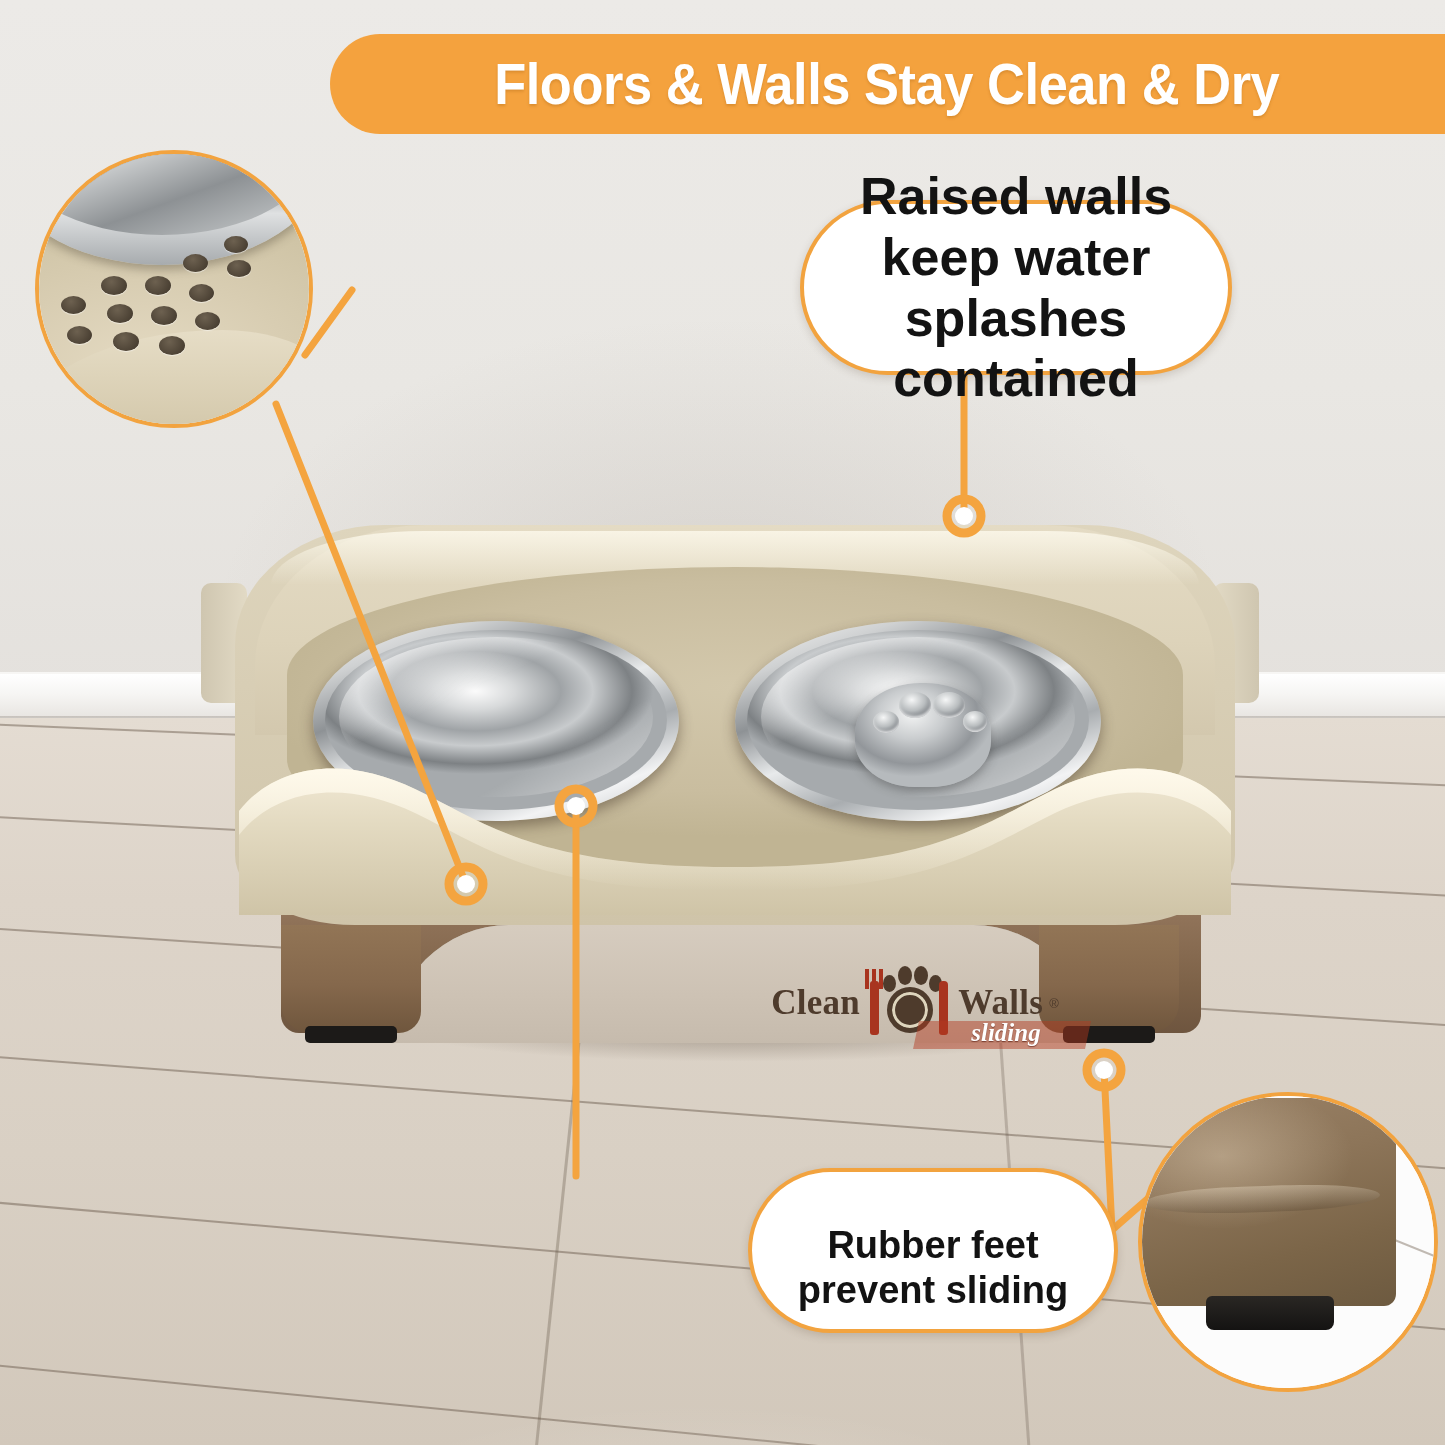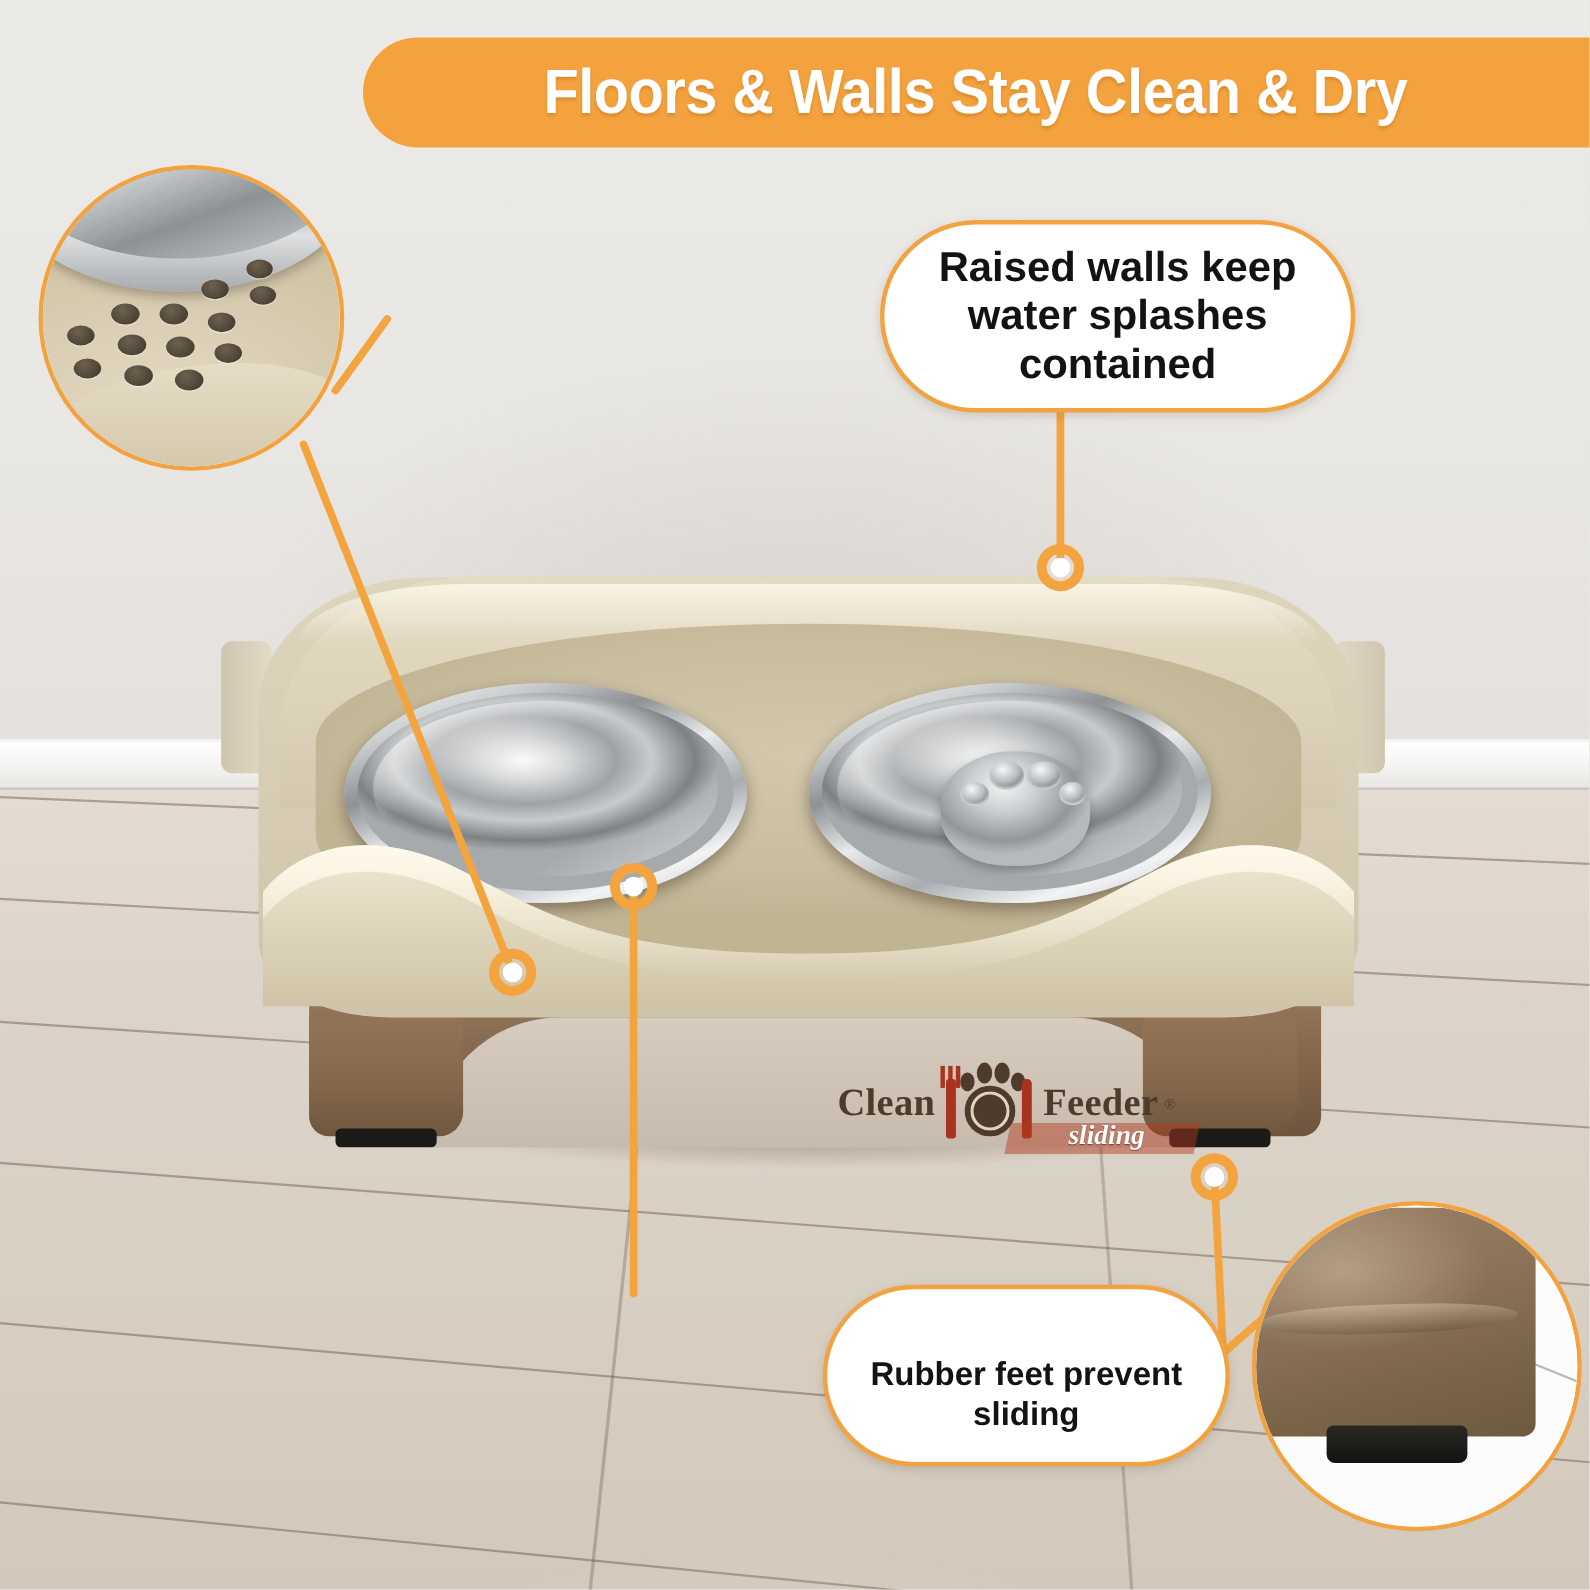--- a/index.html
+++ b/index.html
@@ -219,25 +219,25 @@
     box-shadow:0 3px 9px rgba(90,70,50,.20);
   }
   .bubble .txt{
     font-weight:700; color:#131313;
     line-height:1.17;
     padding:0 22px;
   }
   #cb-drainage{ left:340px; top:203px; width:427px; height:155px; }
   #cb-drainage .txt{ font-size:38px; }
   #cb-raised{  left:800px; top:200px; width:432px; height:175px; }
-  #cb-raised .txt{ font-size:38px; }
+  #cb-raised .txt{ font-size:52px; }
   #cb-bowls{   left:316px; top:1176px; width:362px; height:140px; }
   #cb-bowls .txt{ font-size:38px; }
   #cb-rubber{  left:748px; top:1168px; width:370px; height:165px; }
-  #cb-rubber .txt{ font-size:30px;margin-top:34px; }
+  #cb-rubber .txt{ font-size:38px;margin-top:34px; }
 
   
   .inset{
     position:absolute; border-radius:50%;
     border:4px solid #f2a33f; overflow:hidden; z-index:24;
     background:#ffffff;
   }
   #inset-holes{ left:35px; top:150px; width:278px; height:278px; }
   #inset-feet{  left:1138px; top:1092px; width:300px; height:300px; }
 
@@ -372,21 +372,21 @@
           <span class="fork"></span>
           <span class="paw-bowl">
             <span class="toe" style="left:-2px; top:8px;  width:13px; height:17px;"></span>
             <span class="toe" style="left:13px; top:-1px; width:14px; height:19px;"></span>
             <span class="toe" style="left:29px; top:-1px; width:14px; height:19px;"></span>
             <span class="toe" style="left:44px; top:8px;  width:13px; height:17px;"></span>
             <span class="bowl-circle"></span>
           </span>
           <span class="knife"></span>
         </span>
-        <span class="logo-word">Feeder</span>
+        <span class="logo-word">Walls</span>
           <span class="logo-reg">®</span>
       </div>
       <div class="express-banner"></div>
       <div class="express-txt">sliding</div>
     </div>
 
     <div class="bowl-rim" style="left:118px; top:166px; width:366px; height:200px;">
       <div class="bowl-inner" style="left:12px; top:9px; width:342px; height:180px;"></div>
       <div class="bowl-gloss" style="left:26px; top:16px; width:314px; height:160px;"></div>
     </div>

